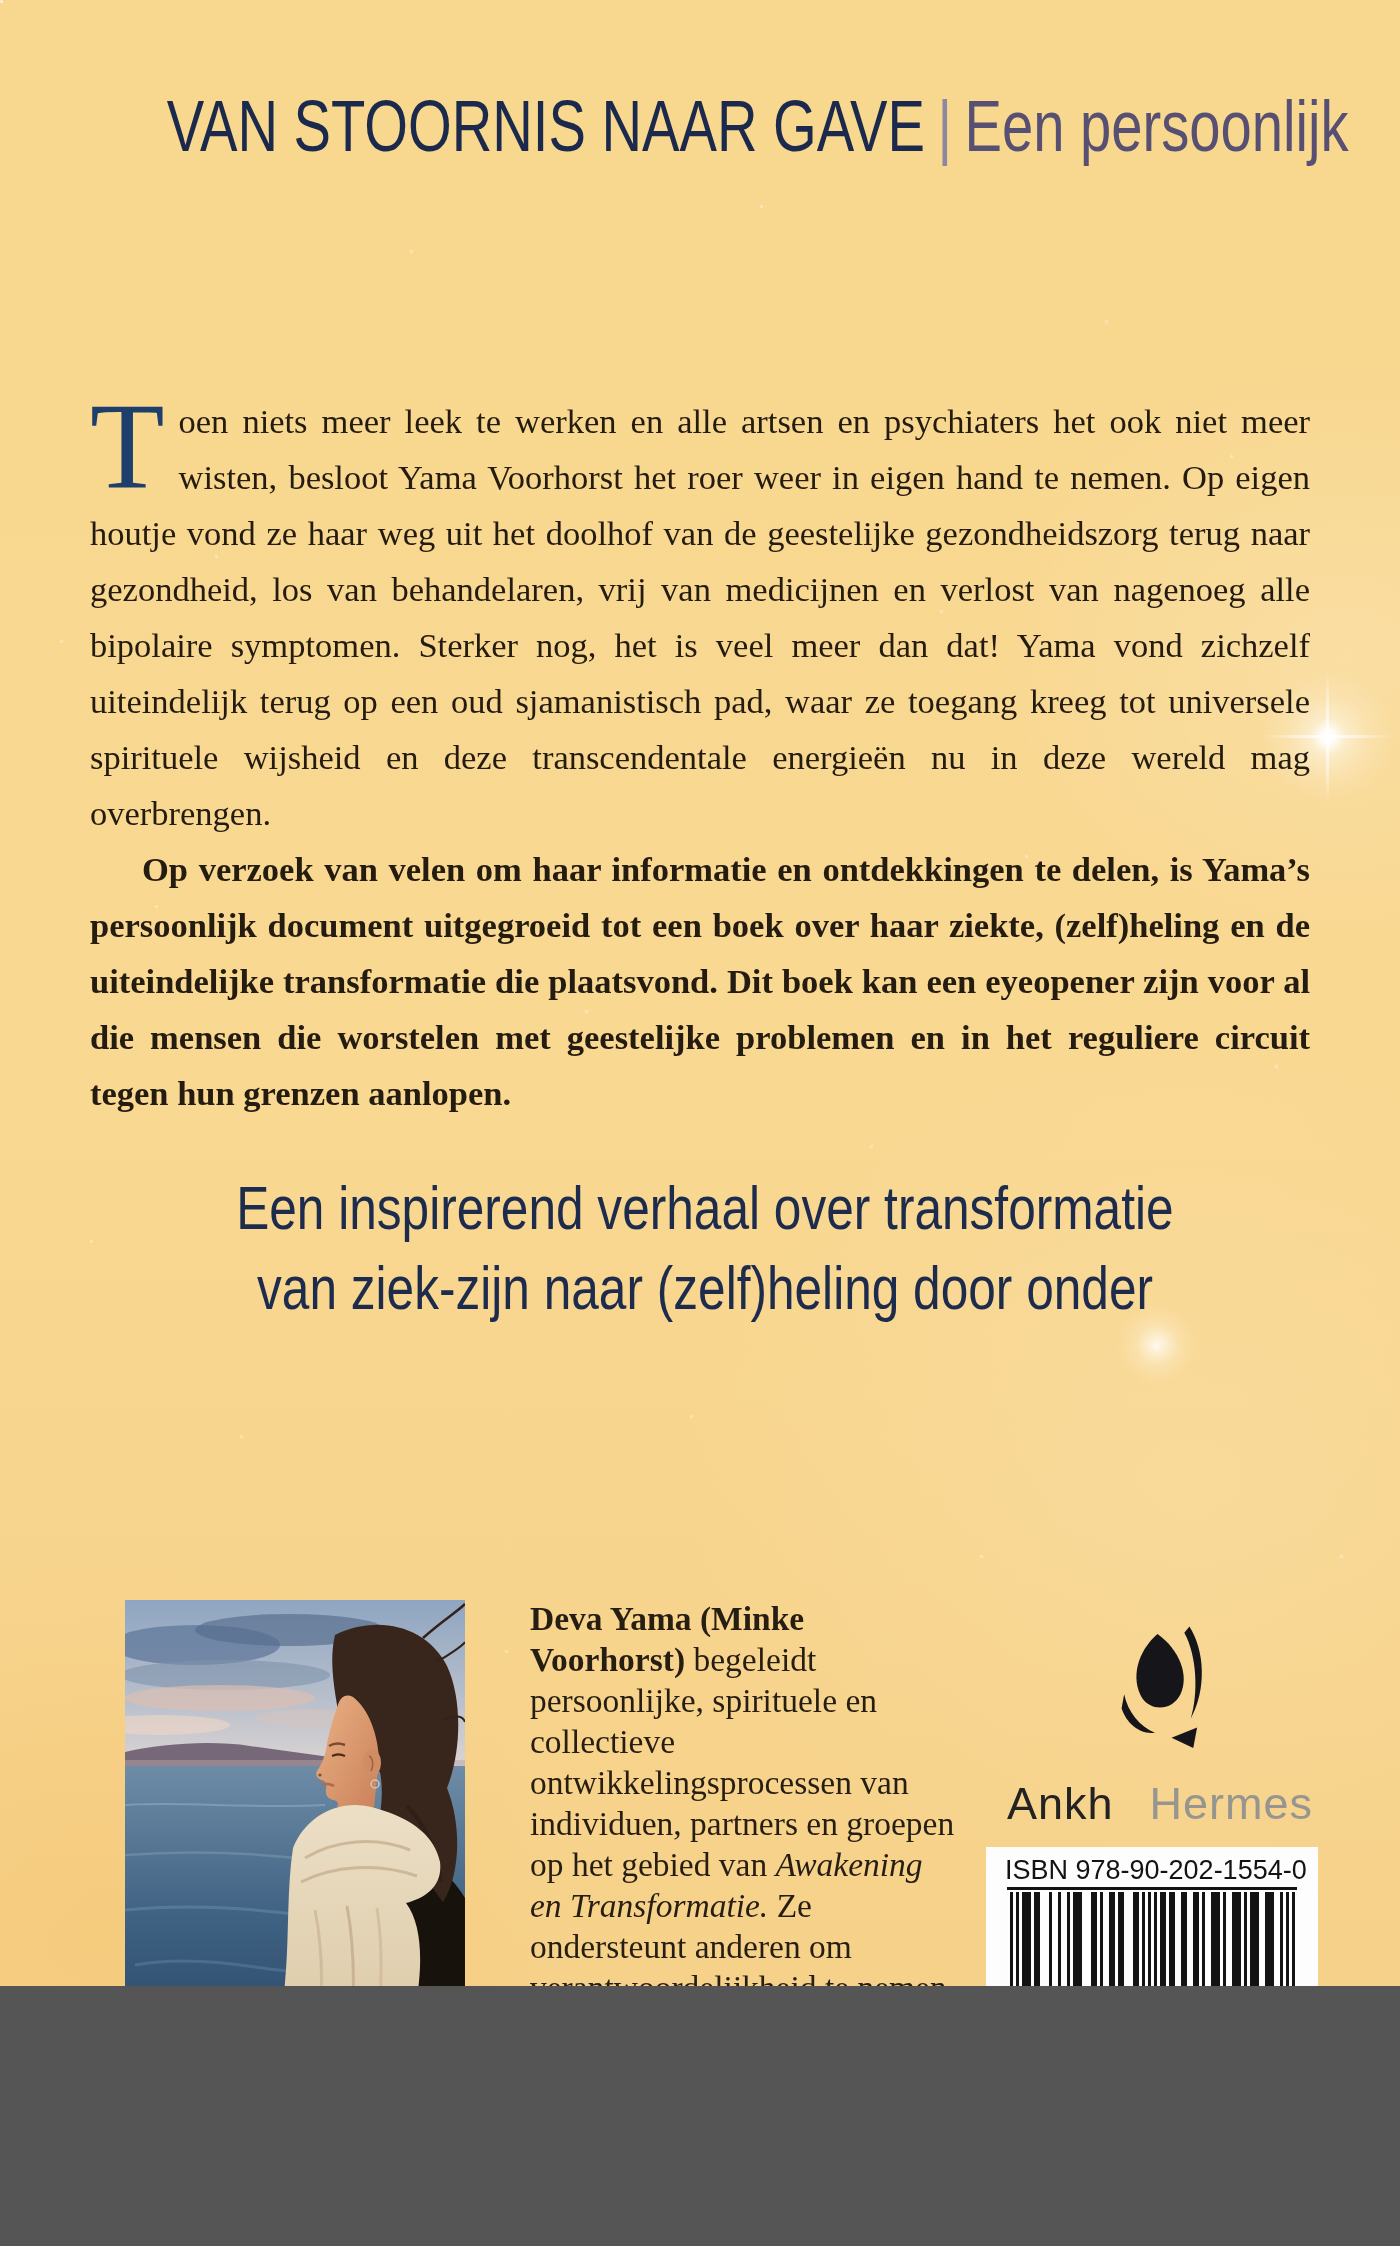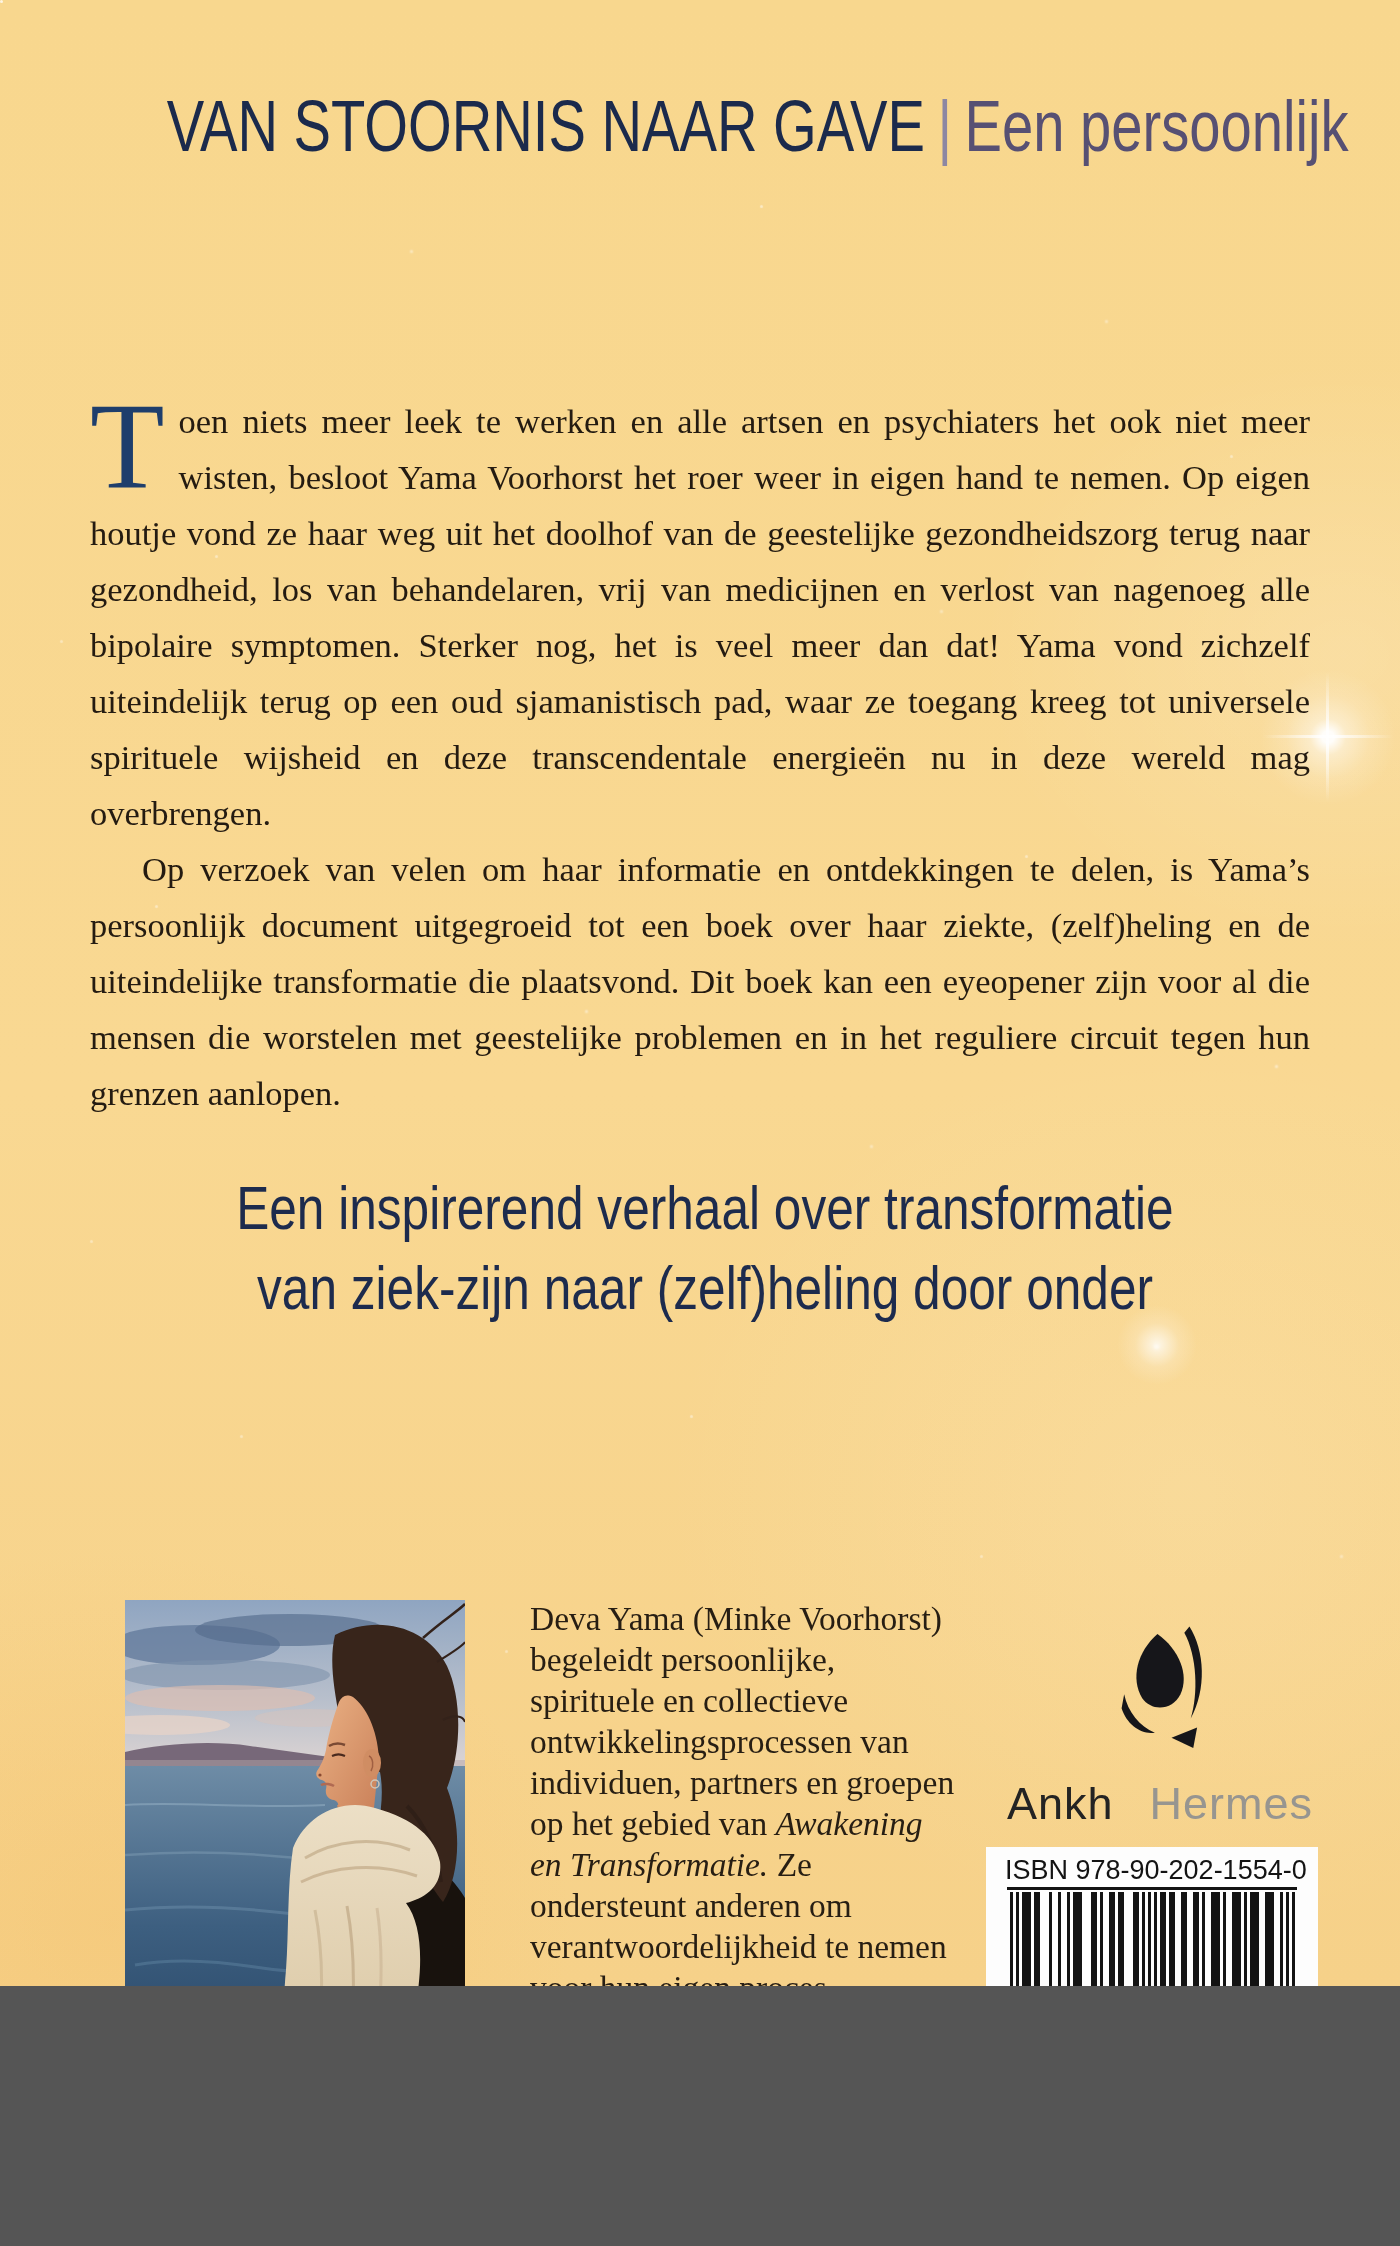--- a/index.html
+++ b/index.html
@@ -42,33 +42,33 @@
   .title{position:absolute;top:84px;left:0;right:0;text-align:center;
     font-family:"Liberation Sans",sans-serif;font-size:72px;line-height:84px;font-weight:400;}
   .cond{display:inline-block;transform:scaleX(.78);transform-origin:50% 50%;white-space:nowrap;}
   .t-navy{color:#1b2a4c;}
   .t-sep{color:#8d87a2;padding:0 16px;font-weight:300;}
   .t-purple{color:#575073;}
   
   .blurb{position:absolute;top:393px;left:90px;width:1220px;color:#241b11;
     font-size:34.5px;line-height:56px;text-align:justify;}
   .blurb p{margin:0;}
-  .blurb p.p2{text-indent:52px;}
+  .blurb p.p2{text-indent:52px;font-weight:bold;}
   .dropcap{float:left;font-size:122px;line-height:94px;padding-top:6px;margin:0 14px 0 0;
     color:#1e3e6c;font-family:"Liberation Serif",serif;}
   
   .quote{position:absolute;top:1168px;left:0;right:0;text-align:center;color:#1d2b4d;
     font-family:"Liberation Sans",sans-serif;font-size:62px;line-height:80px;font-weight:400;padding-left:10px;}
   .quote .cond{transform:scaleX(.8);}
   
   .photo{position:absolute;left:125px;top:1600px;width:340px;height:522px;overflow:hidden;}
   .photo svg{display:block;width:100%;height:100%;}
   .bio{position:absolute;left:530px;top:1598px;width:425px;color:#271e13;
     font-size:33.5px;line-height:41px;text-align:left;}
-  .bio b{font-weight:400;}
+  .bio b{font-weight:700;}
   .bio i{font-style:italic;}
   
   .publisher{position:absolute;left:990px;top:1622px;width:340px;text-align:center;}
   .publisher svg{display:block;margin:0 auto;}
   .wordmark{margin-top:14px;font-family:"Liberation Sans",sans-serif;font-size:45px;letter-spacing:1px;}
   .wm-black{color:#232323;}
   .wm-gray{color:#979590;margin-left:36px;}
   
   .isbn-box{position:absolute;left:986px;top:1847px;width:332px;height:273px;background:#fdfdfd;
     box-sizing:border-box;padding:8px 19px;text-align:center;}

